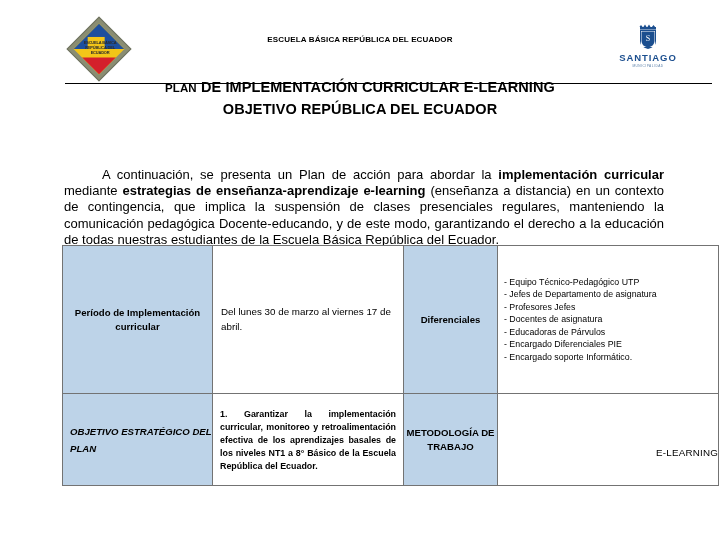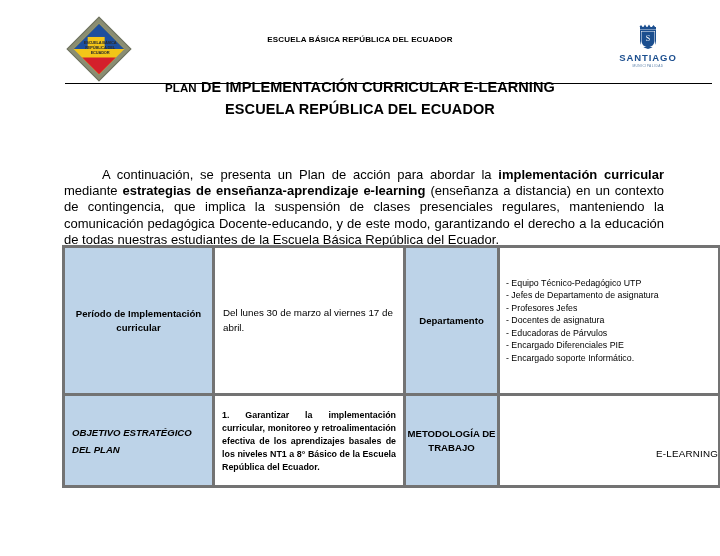--- a/index.html
+++ b/index.html
@@ -161,21 +161,21 @@
 
   
   .plan-table {
     position: absolute;
     left: 62px; top: 245px;
     width: 656px;
     border-collapse: collapse;
     table-layout: fixed;
   }
   .plan-table td {
-    border: 3px solid #737373;
+    border: 1px solid #737373;
     padding: 0;
     vertical-align: middle;
     font-size: 9.4px;
     line-height: 13.2px;
   }
   .c-blue { background: #bdd3e8; }
   .c-white { background: #ffffff; }
 
   .hdr-center {
     text-align: center;
@@ -259,42 +259,42 @@
   </div>
 
   <div class="hrule"></div>
 </div>
 
 <div class="doc-title">
   <div class="title-line1">
     <span class="small-word">PLAN</span>
     <span>DE IMPLEMENTACIÓN CURRICULAR E-LEARNING</span>
   </div>
-  <div class="title-line2">ESCUELA REPÚBLICA DEL ECUADOR</div>
+  <div class="title-line2">OBJETIVO REPÚBLICA DEL ECUADOR</div>
 </div>
 
 <p class="intro-para"><span>A continuación, se presenta un Plan de acción para abordar la </span><b>implementación curricular</b><span> mediante </span><b>estrategias de enseñanza-aprendizaje e-learning</b><span> (enseñanza a distancia) en un contexto de contingencia, que implica la suspensión de clases presenciales regulares, manteniendo la comunicación pedagógica Docente-educando, y de este modo, garantizando el derecho a la educación de todas nuestras estudiantes de la Escuela Básica República del Ecuador.</span></p>
 
 <table class="plan-table">
   <colgroup>
     <col style="width:150px">
     <col style="width:191px">
     <col style="width:94px">
     <col style="width:221px">
   </colgroup>
   <tbody>
     <tr class="row1">
       <td class="c-blue">
         <div class="hdr-center">Período de Implementación curricular</div>
       </td>
       <td class="c-white">
         <div class="cell-body">Del lunes 30 de marzo al viernes 17 de abril.</div>
       </td>
       <td class="c-blue">
-        <div class="hdr-center">Departamento</div>
+        <div class="hdr-center">Diferenciales</div>
       </td>
       <td class="c-white">
         <div class="resp-list">
           <div>- Equipo Técnico-Pedagógico UTP</div>
           <div>- Jefes de Departamento de asignatura</div>
           <div>- Profesores Jefes</div>
           <div>- Docentes de asignatura</div>
           <div>- Educadoras de Párvulos</div>
           <div>- Encargado Diferenciales PIE</div>
           <div>- Encargado soporte Informático.</div>

